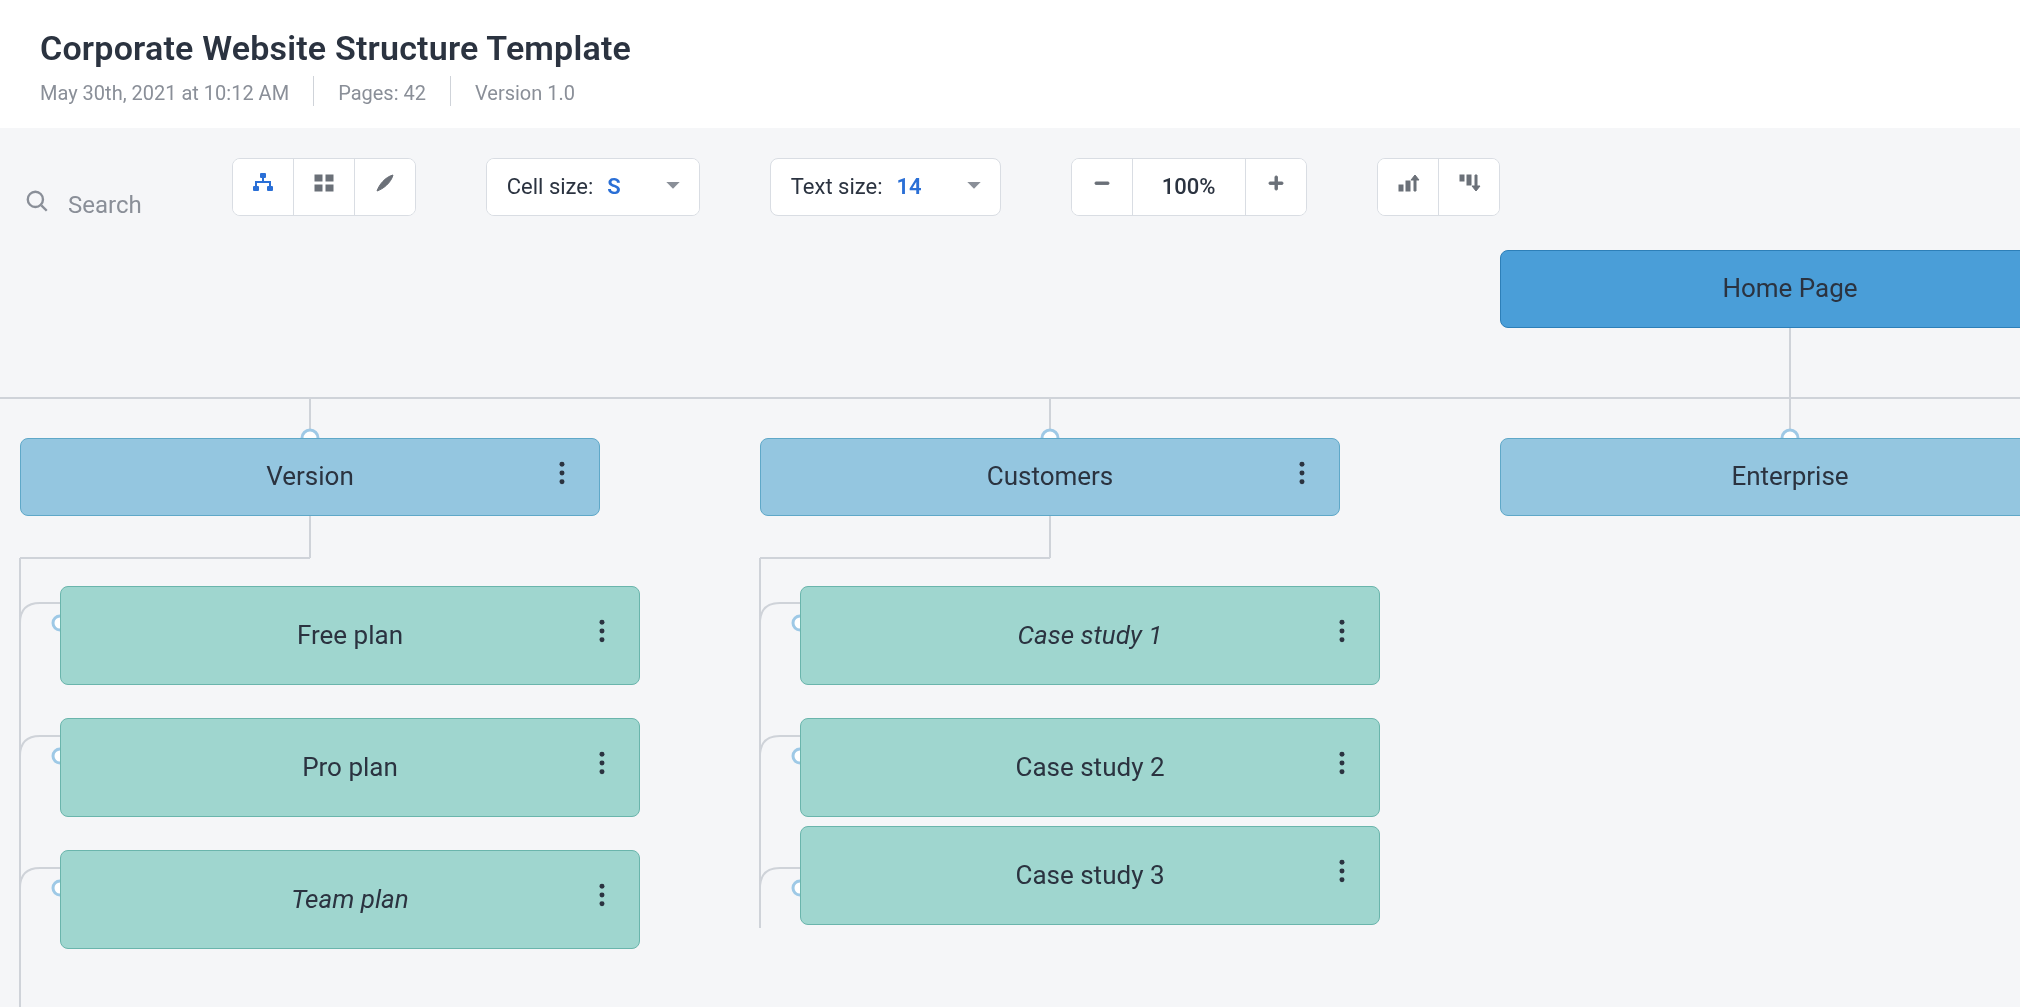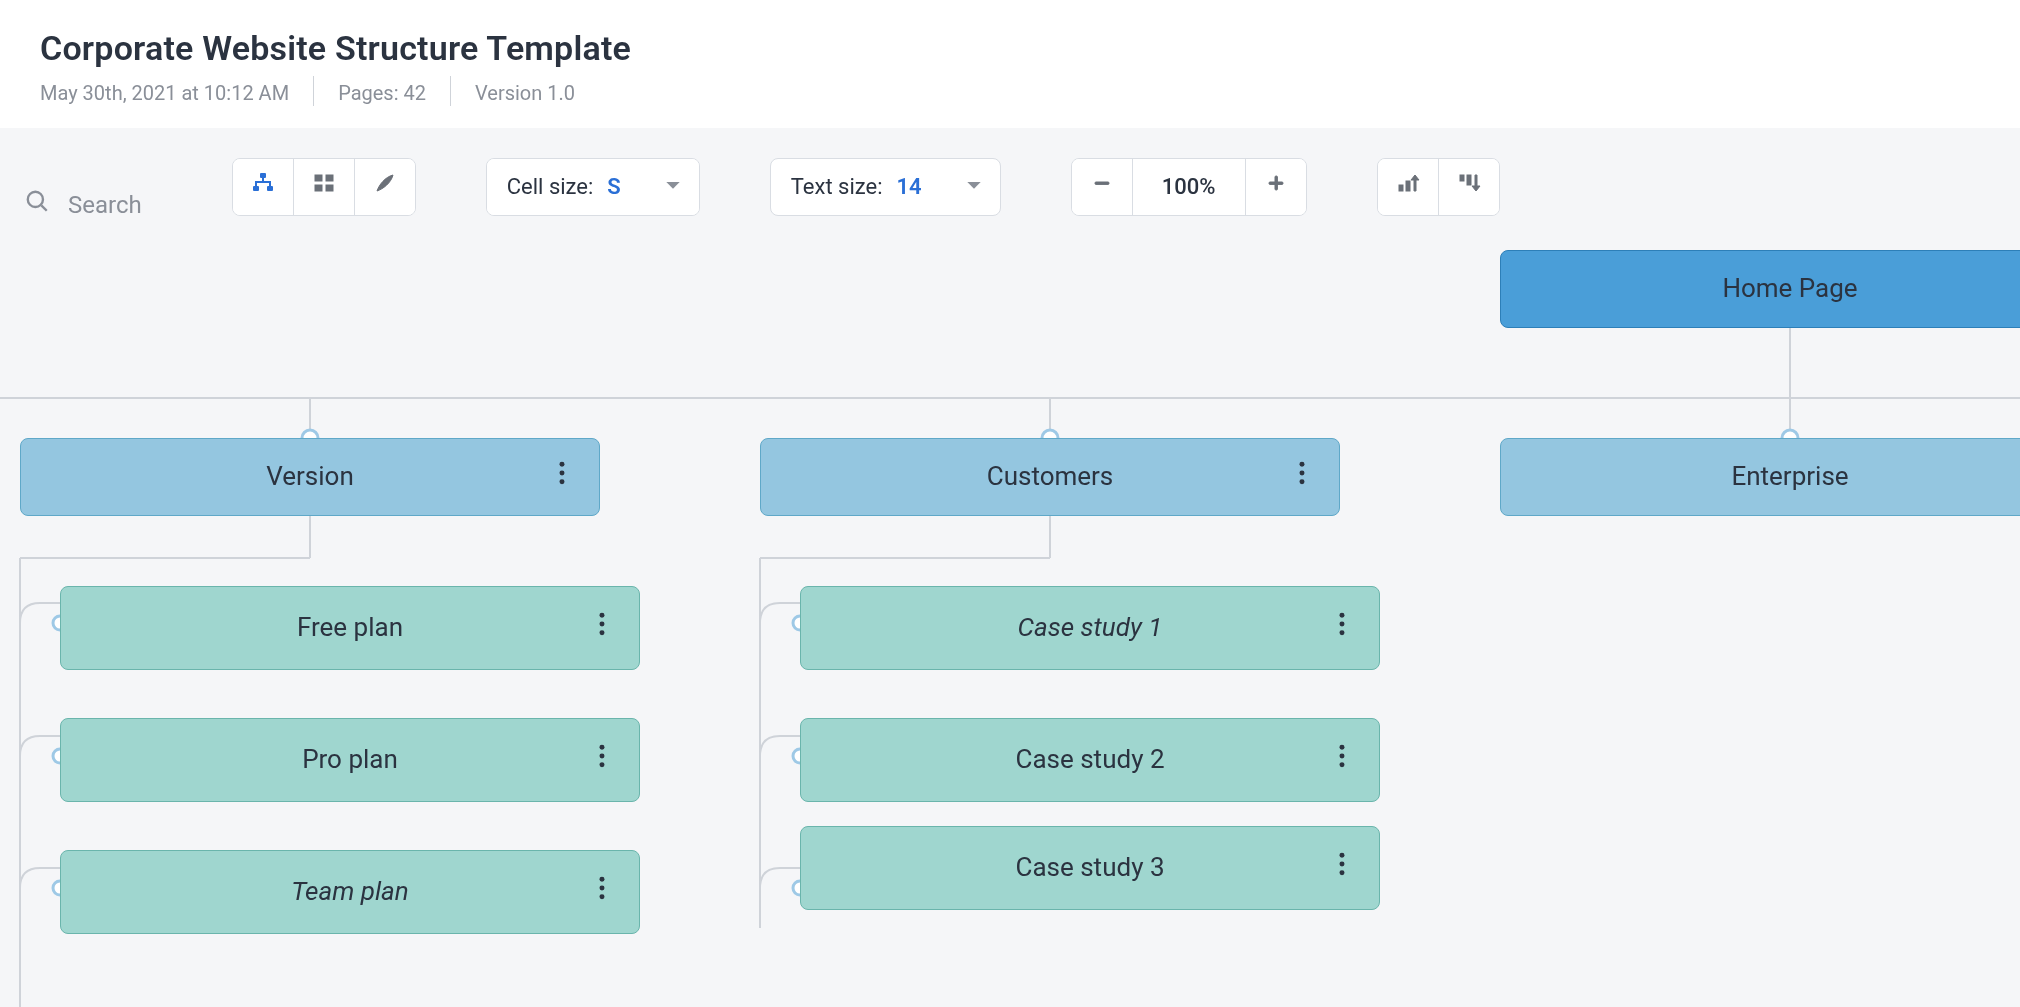--- a/index.html
+++ b/index.html
@@ -61,21 +61,21 @@
   .connectors line,.connectors path{stroke:#cfd3d9;stroke-width:2;fill:none;}
   .joint{fill:#fff;stroke:var(--dot);stroke-width:3;}
 
   .node{
     position:absolute;display:flex;align-items:center;justify-content:center;
     border-radius:8px;font-size:26px;color:var(--text-dark);
     height:78px;cursor:pointer;
   }
   .node.root{background:var(--card-blue);border:1px solid var(--card-blue-br);width:580px;}
   .node.l1  {background:var(--card-mid); border:1px solid var(--card-mid-br); width:580px;}
-  .node.l2  {background:var(--card-teal);border:1px solid var(--card-teal-br);width:580px;height:84px;}
+  .node.l2  {background:var(--card-teal);border:1px solid var(--card-teal-br);width:580px;height:99px;}
 
   .node .more{
     position:absolute;right:26px;top:50%;transform:translateY(-50%);
     width:22px;height:30px;display:flex;align-items:center;justify-content:center;
     cursor:pointer;
   }
   .node .more svg{width:8px;height:26px;fill:var(--text-dark);}
 </style>
 </head>
 <body>

